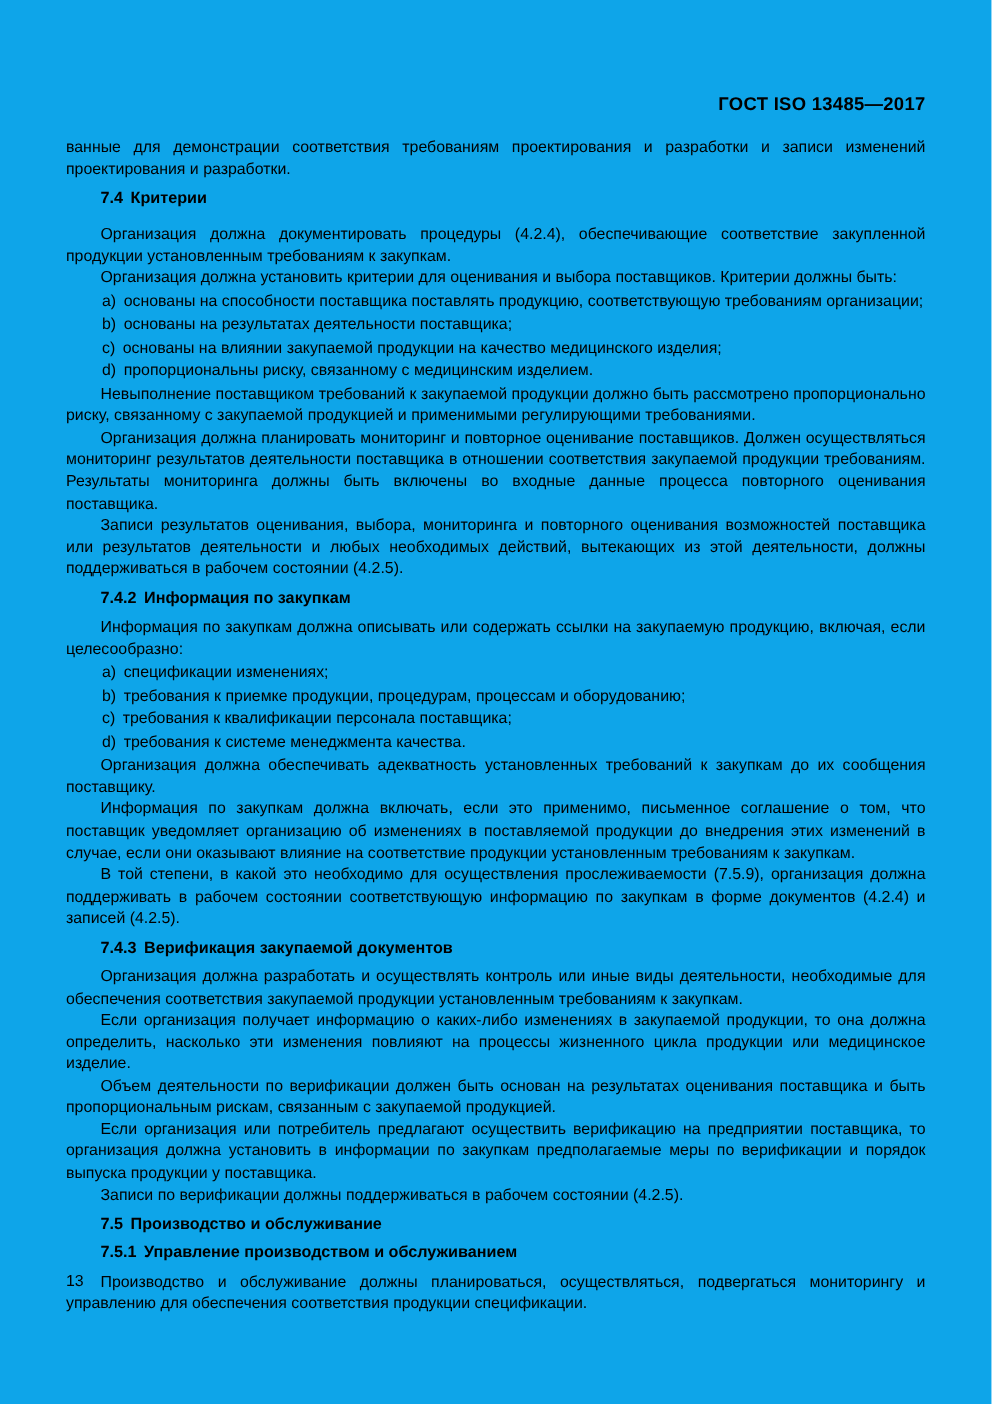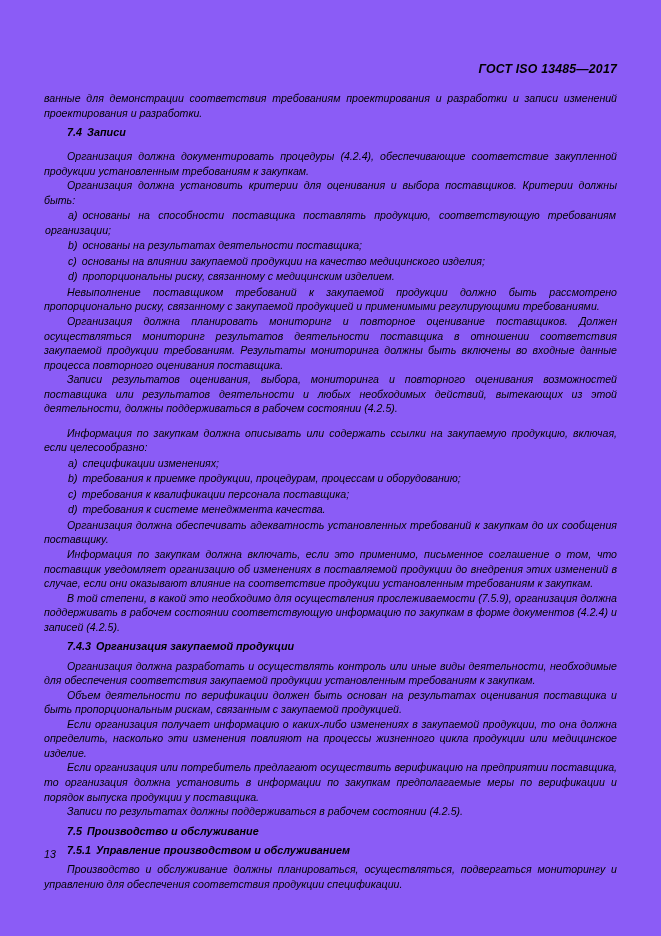--- a/index.html
+++ b/index.html
@@ -8,24 +8,23 @@
     background: #ffffff;
   }
   body {
     font-family: "Liberation Sans", sans-serif;
     color: #000000;
   }
   .page {
     position: relative;
     width: 661px;
     height: 936px;
-    background: #8b5cf6;
+    background: #0ea5e9;
     overflow: hidden;
     box-sizing: border-box;
-    font-style: italic;
   }
   .header {
     position: absolute;
     top: 62px;
     left: 44px;
     width: 573px;
     text-align: right;
     font-size: 12.3px;
     font-weight: bold;
     letter-spacing: 0.2px;
@@ -92,21 +91,21 @@
   <div class="header">
     <span>ГОСТ  ISO 13485—2017</span>
   </div>
 
   <div class="content">
 
     <p class="para noindent">ванные для демонстрации соответствия требованиям проектирования и разработки и записи изменений проектирования и разработки.</p>
 
     <div class="sp-before-heading"></div>
     <p class="heading">
-      <span class="num">7.4</span><span>Записи</span>
+      <span class="num">7.4</span><span>Критерии</span>
     </p>
     <div class="sp-after-heading"></div>
 
     <div class="sp-after-heading"></div>
 
     <p class="para indent">Организация должна документировать процедуры (4.2.4), обеспечивающие соответствие закупленной продукции установленным требованиям к закупкам.</p>
     <p class="para indent">Организация должна установить критерии для оценивания и выбора поставщиков. Критерии должны быть:</p>
 
     <p class="listitem">
       <span class="mk">a)</span><span>основаны на способности поставщика поставлять продукцию, соответствующую требованиям организации;</span>
@@ -119,20 +118,23 @@
     </p>
     <p class="listitem">
       <span class="mk">d)</span><span>пропорциональны риску, связанному с медицинским изделием.</span>
     </p>
 
     <p class="para indent">Невыполнение поставщиком требований к закупаемой продукции должно быть рассмотрено пропорционально риску, связанному с закупаемой продукцией и применимыми регулирующими требованиями.</p>
     <p class="para indent">Организация должна планировать мониторинг и повторное оценивание поставщиков. Должен осуществляться мониторинг результатов деятельности поставщика в отношении соответствия закупаемой продукции требованиям. Результаты мониторинга должны быть включены во входные данные процесса повторного оценивания поставщика.</p>
     <p class="para indent">Записи результатов оценивания, выбора, мониторинга и повторного оценивания возможностей поставщика или результатов деятельности и любых необходимых действий, вытекающих из этой деятельности, должны поддерживаться в рабочем состоянии (4.2.5).</p>
 
     <div class="sp-before-heading"></div>
+    <p class="heading">
+      <span class="num">7.4.2</span><span>Информация по закупкам</span>
+    </p>
     <div class="sp-after-heading"></div>
 
     <p class="para indent">Информация по закупкам должна описывать или содержать ссылки на закупаемую продукцию, включая, если целесообразно:</p>
 
     <p class="listitem">
       <span class="mk">a)</span><span>спецификации изменениях;</span>
     </p>
     <p class="listitem">
       <span class="mk">b)</span><span>требования к приемке продукции, процедурам, процессам и оборудованию;</span>
     </p>
@@ -142,29 +144,29 @@
     <p class="listitem">
       <span class="mk">d)</span><span>требования к системе менеджмента качества.</span>
     </p>
 
     <p class="para indent">Организация должна обеспечивать адекватность установленных требований к закупкам до их сообщения поставщику.</p>
     <p class="para indent">Информация по закупкам должна включать, если это применимо, письменное соглашение о том, что поставщик уведомляет организацию об изменениях в поставляемой продукции до внедрения этих изменений в случае, если они оказывают влияние на соответствие продукции установленным требованиям к закупкам.</p>
     <p class="para indent">В той степени, в какой это необходимо для осуществления прослеживаемости (7.5.9), организация должна поддерживать в рабочем состоянии соответствующую информацию по закупкам в форме документов (4.2.4) и записей (4.2.5).</p>
 
     <div class="sp-before-heading"></div>
     <p class="heading">
-      <span class="num">7.4.3</span><span>Организация закупаемой продукции</span>
+      <span class="num">7.4.3</span><span>Верификация закупаемой документов</span>
     </p>
     <div class="sp-after-heading"></div>
 
     <p class="para indent">Организация должна разработать и осуществлять контроль или иные виды деятельности, необходимые для обеспечения соответствия закупаемой продукции установленным требованиям к закупкам.</p>
+    <p class="para indent">Если организация получает информацию о каких-либо изменениях в закупаемой продукции, то она должна определить, насколько эти изменения повлияют на процессы жизненного цикла продукции или медицинское изделие.</p>
     <p class="para indent">Объем деятельности по верификации должен быть основан на результатах оценивания поставщика и быть пропорциональным рискам, связанным с закупаемой продукцией.</p>
-    <p class="para indent">Если организация получает информацию о каких-либо изменениях в закупаемой продукции, то она должна определить, насколько эти изменения повлияют на процессы жизненного цикла продукции или медицинское изделие.</p>
     <p class="para indent">Если организация или потребитель предлагают осуществить верификацию на предприятии поставщика, то организация должна установить в информации по закупкам предполагаемые меры по верификации и порядок выпуска продукции у поставщика.</p>
-    <p class="para indent">Записи по результатах должны поддерживаться в рабочем состоянии (4.2.5).</p>
+    <p class="para indent">Записи по верификации должны поддерживаться в рабочем состоянии (4.2.5).</p>
 
     <div class="sp-before-heading"></div>
     <p class="heading">
       <span class="num">7.5</span><span>Производство и обслуживание</span>
     </p>
     <div class="sp-after-heading"></div>
 
     <p class="heading">
       <span class="num">7.5.1</span><span>Управление производством и обслуживанием</span>
     </p>

